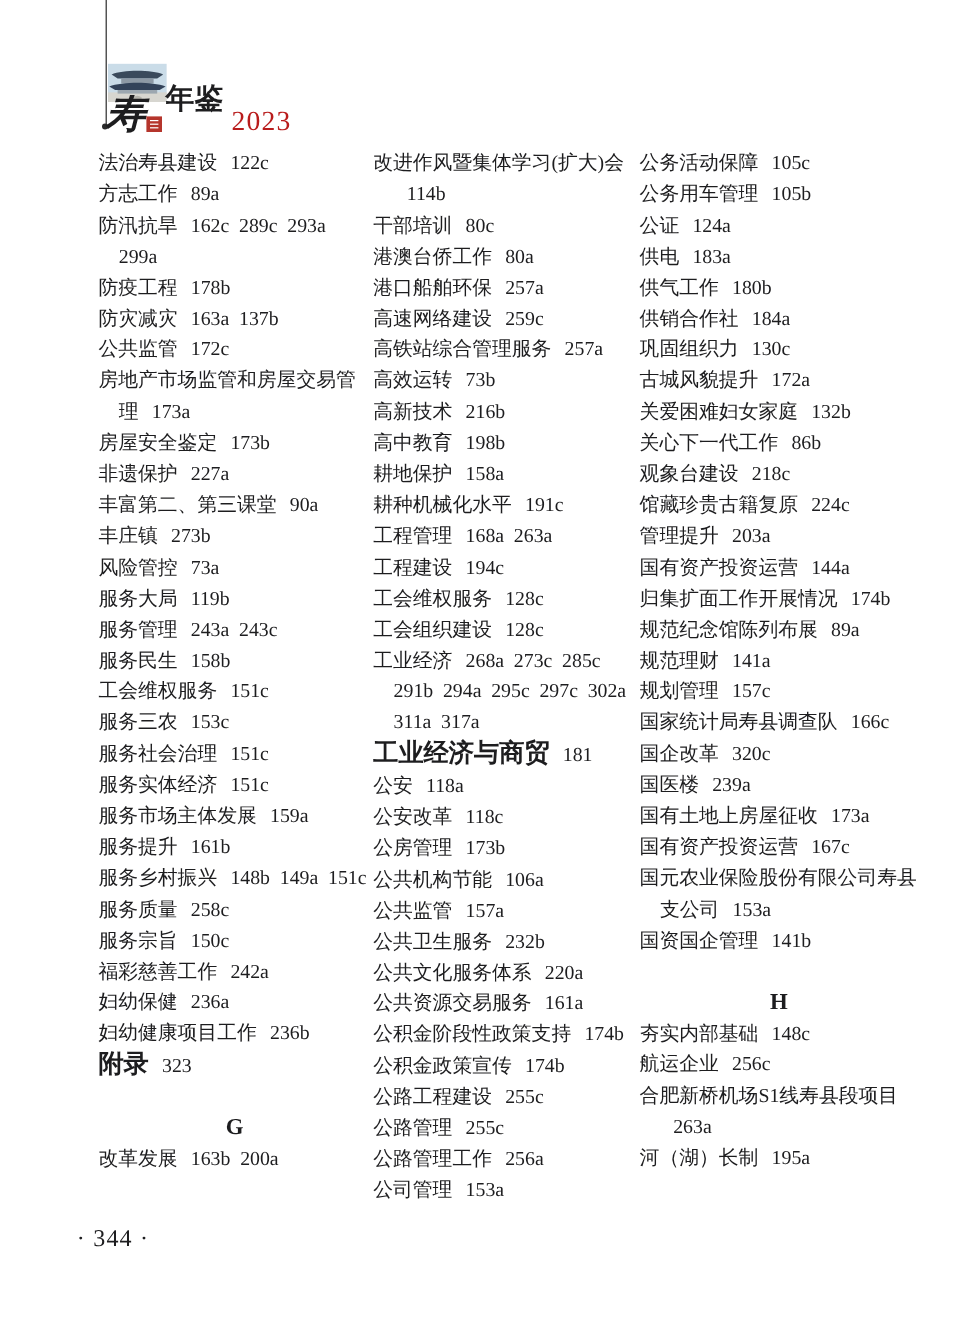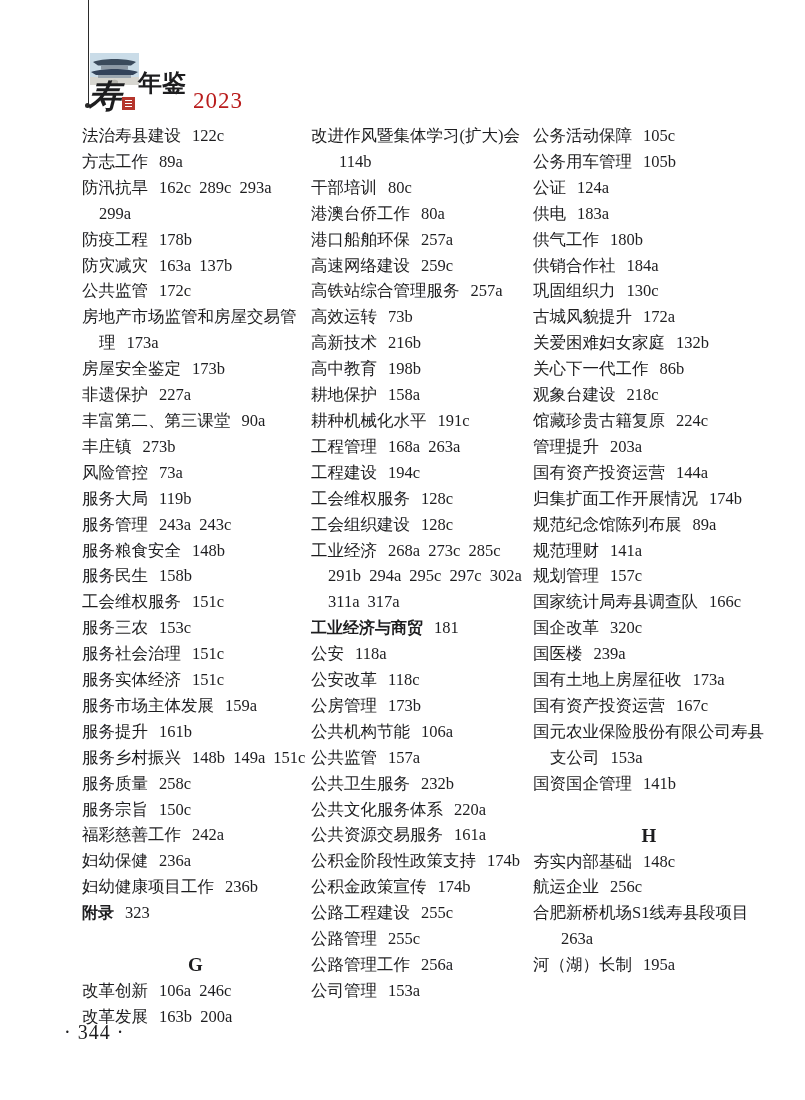--- a/index.html
+++ b/index.html
@@ -28,21 +28,21 @@
   .year { font-size:23px; line-height:1; margin:0 0 1px 7px; color:#b91c1c; letter-spacing:1px; }
 
   
   .col { position:absolute; top:123px; font-size:16.5px; line-height:25.9px; }
   .col-0 { left:82px;  width:227px; }
   .col-1 { left:311px; width:223px; }
   .col-2 { left:533px; width:232px; }
   .entry { margin:0; padding-left:17px; text-indent:-17px; }
   .entry .refs { margin-left:11px; word-spacing:4px;
                  font-family:"Liberation Serif","DejaVu Serif",serif; }
-  .entry.bold .term { font-weight:bold; font-family:"Liberation Sans","DejaVu Sans",sans-serif; font-size:16px; }
+  .entry.bold .term { font-weight:bold; font-family:"Liberation Sans","DejaVu Sans",sans-serif; font-size:21px; }
   .sec-header { margin:26px 0 0 0; padding:0; text-align:center; font-weight:bold;
                 font-size:19px; line-height:26px; }
 
   .footer { position:absolute; left:64px; top:1021px; font-size:20px; letter-spacing:1px; }
 </style>
 </head>
 <body>
 
 <div class="page">
 
@@ -74,37 +74,35 @@
       <p class="entry"><span class="term">防灾减灾</span><span class="refs">163a 137b</span></p>
       <p class="entry"><span class="term">公共监管</span><span class="refs">172c</span></p>
       <p class="entry"><span class="term">房地产市场监管和房屋交易管理</span><span class="refs">173a</span></p>
       <p class="entry"><span class="term">房屋安全鉴定</span><span class="refs">173b</span></p>
       <p class="entry"><span class="term">非遗保护</span><span class="refs">227a</span></p>
       <p class="entry"><span class="term">丰富第二、第三课堂</span><span class="refs">90a</span></p>
       <p class="entry"><span class="term">丰庄镇</span><span class="refs">273b</span></p>
       <p class="entry"><span class="term">风险管控</span><span class="refs">73a</span></p>
       <p class="entry"><span class="term">服务大局</span><span class="refs">119b</span></p>
       <p class="entry"><span class="term">服务管理</span><span class="refs">243a 243c</span></p>
-      <p class="entry"><span class="term">服务粮食安全</span><span class="refs">148b</span></p>
       <p class="entry"><span class="term">服务民生</span><span class="refs">158b</span></p>
       <p class="entry"><span class="term">工会维权服务</span><span class="refs">151c</span></p>
       <p class="entry"><span class="term">服务三农</span><span class="refs">153c</span></p>
       <p class="entry"><span class="term">服务社会治理</span><span class="refs">151c</span></p>
       <p class="entry"><span class="term">服务实体经济</span><span class="refs">151c</span></p>
       <p class="entry"><span class="term">服务市场主体发展</span><span class="refs">159a</span></p>
       <p class="entry"><span class="term">服务提升</span><span class="refs">161b</span></p>
       <p class="entry"><span class="term">服务乡村振兴</span><span class="refs">148b 149a 151c</span></p>
       <p class="entry"><span class="term">服务质量</span><span class="refs">258c</span></p>
       <p class="entry"><span class="term">服务宗旨</span><span class="refs">150c</span></p>
       <p class="entry"><span class="term">福彩慈善工作</span><span class="refs">242a</span></p>
       <p class="entry"><span class="term">妇幼保健</span><span class="refs">236a</span></p>
       <p class="entry"><span class="term">妇幼健康项目工作</span><span class="refs">236b</span></p>
       <p class="entry bold"><span class="term">附录</span><span class="refs">323</span></p>
       <p class="sec-header">G</p>
-      <p class="entry"><span class="term">改革创新</span><span class="refs">106a 246c</span></p>
       <p class="entry"><span class="term">改革发展</span><span class="refs">163b 200a</span></p>
     </div>
   <div class="col col-1">
       <p class="entry"><span class="term">改进作风暨集体学习(扩大)会</span><span class="refs">114b</span></p>
       <p class="entry"><span class="term">干部培训</span><span class="refs">80c</span></p>
       <p class="entry"><span class="term">港澳台侨工作</span><span class="refs">80a</span></p>
       <p class="entry"><span class="term">港口船舶环保</span><span class="refs">257a</span></p>
       <p class="entry"><span class="term">高速网络建设</span><span class="refs">259c</span></p>
       <p class="entry"><span class="term">高铁站综合管理服务</span><span class="refs">257a</span></p>
       <p class="entry"><span class="term">高效运转</span><span class="refs">73b</span></p>

